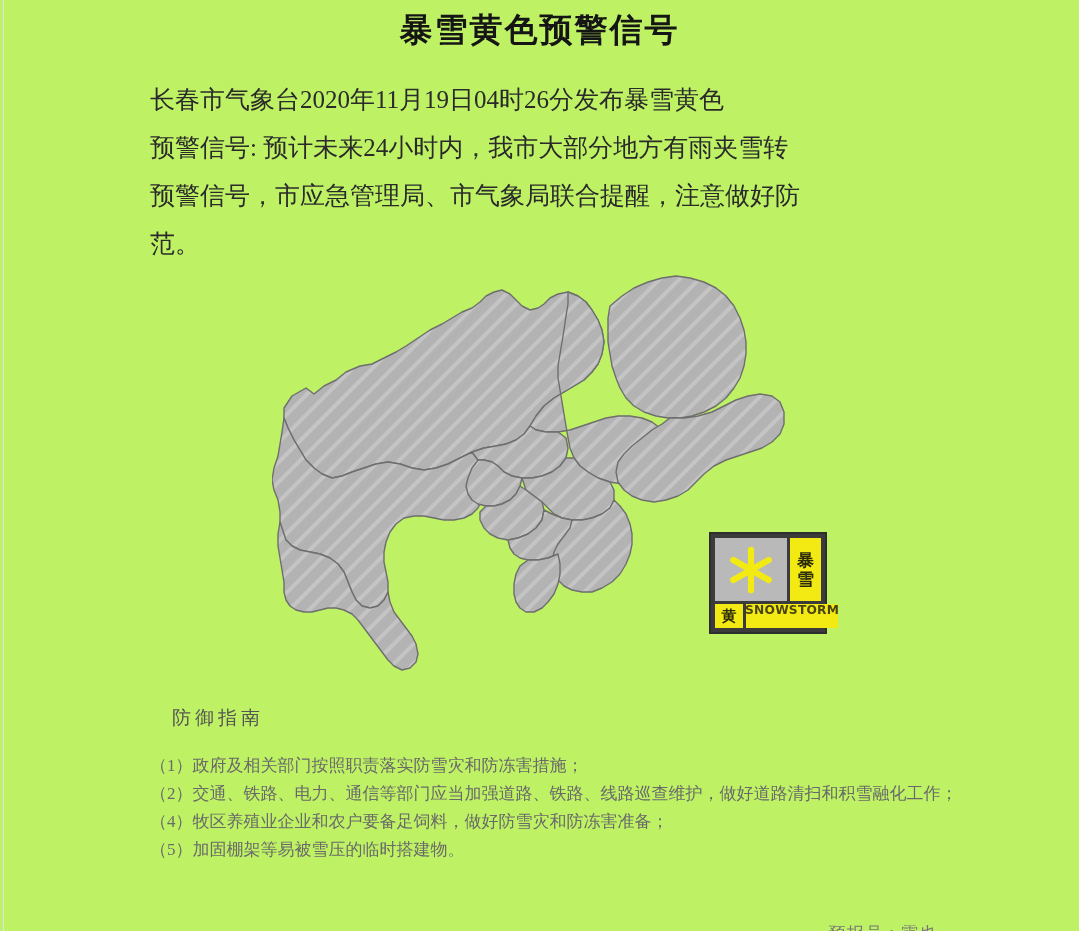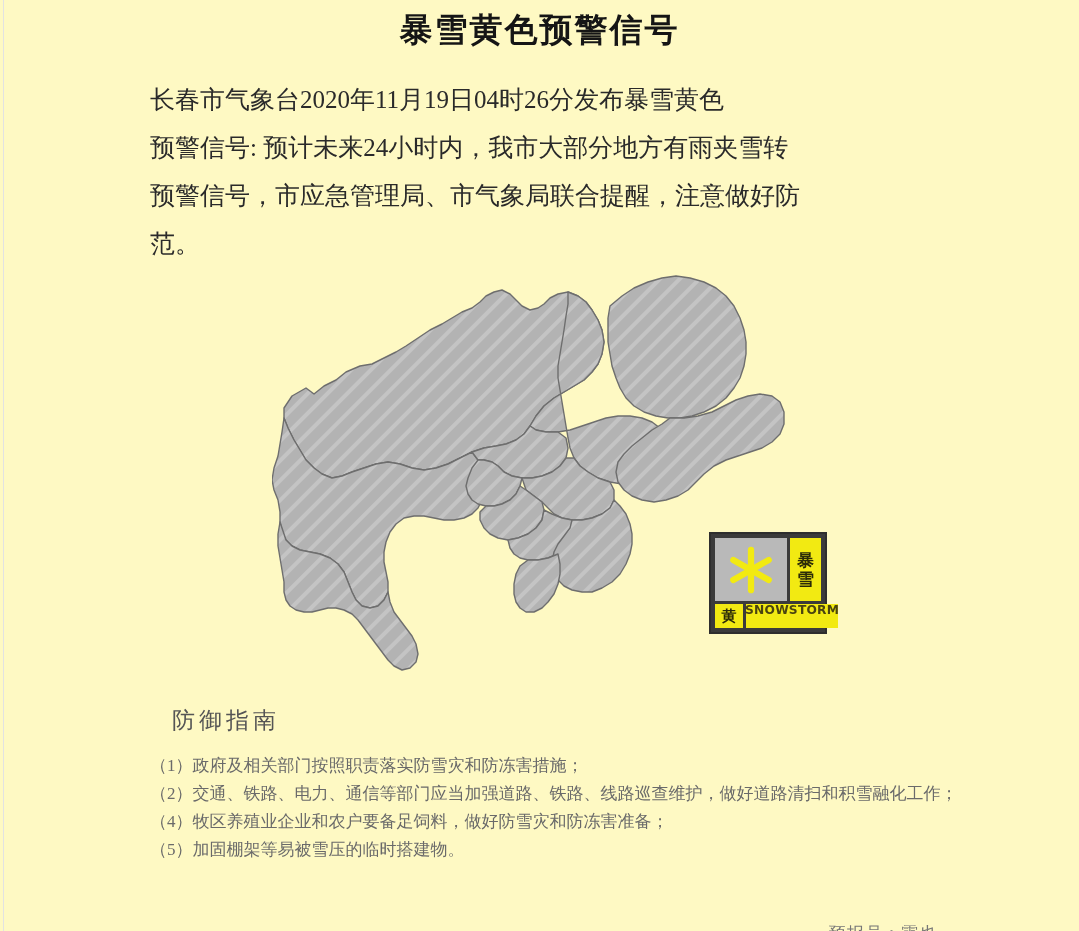--- a/index.html
+++ b/index.html
@@ -12,21 +12,21 @@
     height: 931px;
     position: relative;
     overflow: hidden;
     font-family: "Liberation Serif", "DejaVu Serif", serif;
     color: #1a1a1a;
   }
 
   #page {
     position: absolute;
     inset: 0;
-    background: #fef9c3;
+    background: #bef264;
   }
 
   
   .left-rule {
     position: absolute;
     left: 3px;
     top: 0;
     width: 1px;
     height: 931px;
     background: #e2e2e2;
@@ -157,21 +157,21 @@
     line-height: 1;
     color: #4a4410;
     transform: scaleX(1.02);
   }
 
   
   .guide-heading {
     position: absolute;
     left: 172px;
     top: 705px;
-    font-size: 23px;
+    font-size: 19px;
     letter-spacing: 4px;
     color: #555555;
   }
   .guide-list {
     position: absolute;
     left: 150px;
     top: 752px;
     width: 800px;
   }
   .guide-item {

